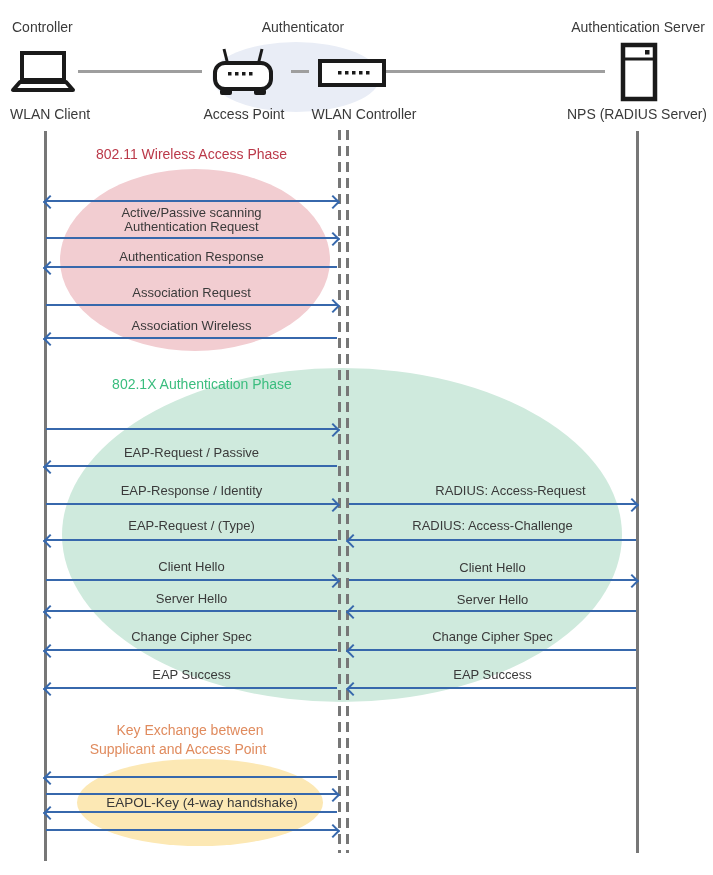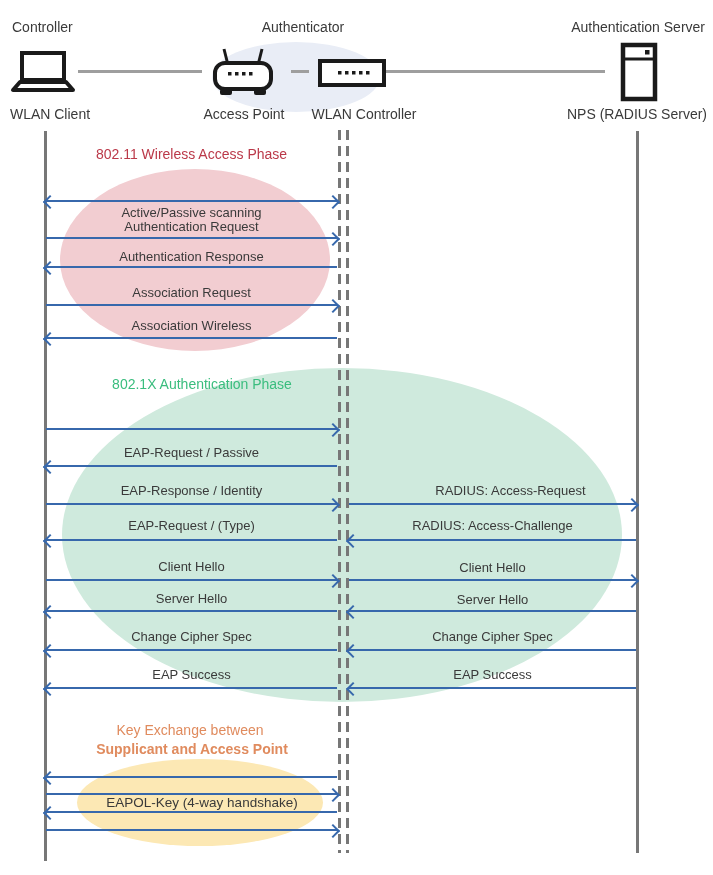--- a/index.html
+++ b/index.html
@@ -80,21 +80,21 @@
   <div class="ell" style="left:77px;top:759px;width:246px;height:87px;background:#fce8b4;"></div>
 
   <div class="lifeline" style="left:44px;top:131px;height:730px;"></div>
   <div class="lifeline dashed" style="left:338px;top:130px;height:723px;"></div>
   <div class="lifeline dashed" style="left:346px;top:130px;height:723px;"></div>
   <div class="lifeline" style="left:636px;top:131px;height:722px;"></div>
 
   <div class="phase-title title-red" style="left:46px;top:146px;width:291px;">802.11 Wireless Access Phase</div>
   <div class="phase-title title-green" style="left:47px;top:376px;width:310px;">802.1X Authentication Phase</div>
   <div class="phase-title title-orange" style="left:45px;top:722px;width:290px;">Key Exchange between</div>
-  <div class="phase-title title-orange" style="left:47px;top:741px;width:290px;font-weight:bold;">Supplicant and Access Point</div>
+  <div class="phase-title title-orange" style="left:33px;top:741px;width:290px;">Supplicant and Access Point</div>
 
   <div class="msg-label" style="left:46px;top:181px;width:291px;margin-top:24px;">Active/Passive scanning</div>
   <div class="arrow both" style="left:46px;top:200px;width:291px;"></div>
 
   <div class="msg-label" style="left:46px;top:219px;width:291px;">Authentication Request</div>
   <div class="arrow right" style="left:46px;top:237px;width:291px;"></div>
 
   <div class="msg-label" style="left:46px;top:249px;width:291px;">Authentication Response</div>
   <div class="arrow left" style="left:46px;top:266px;width:291px;"></div>
 

